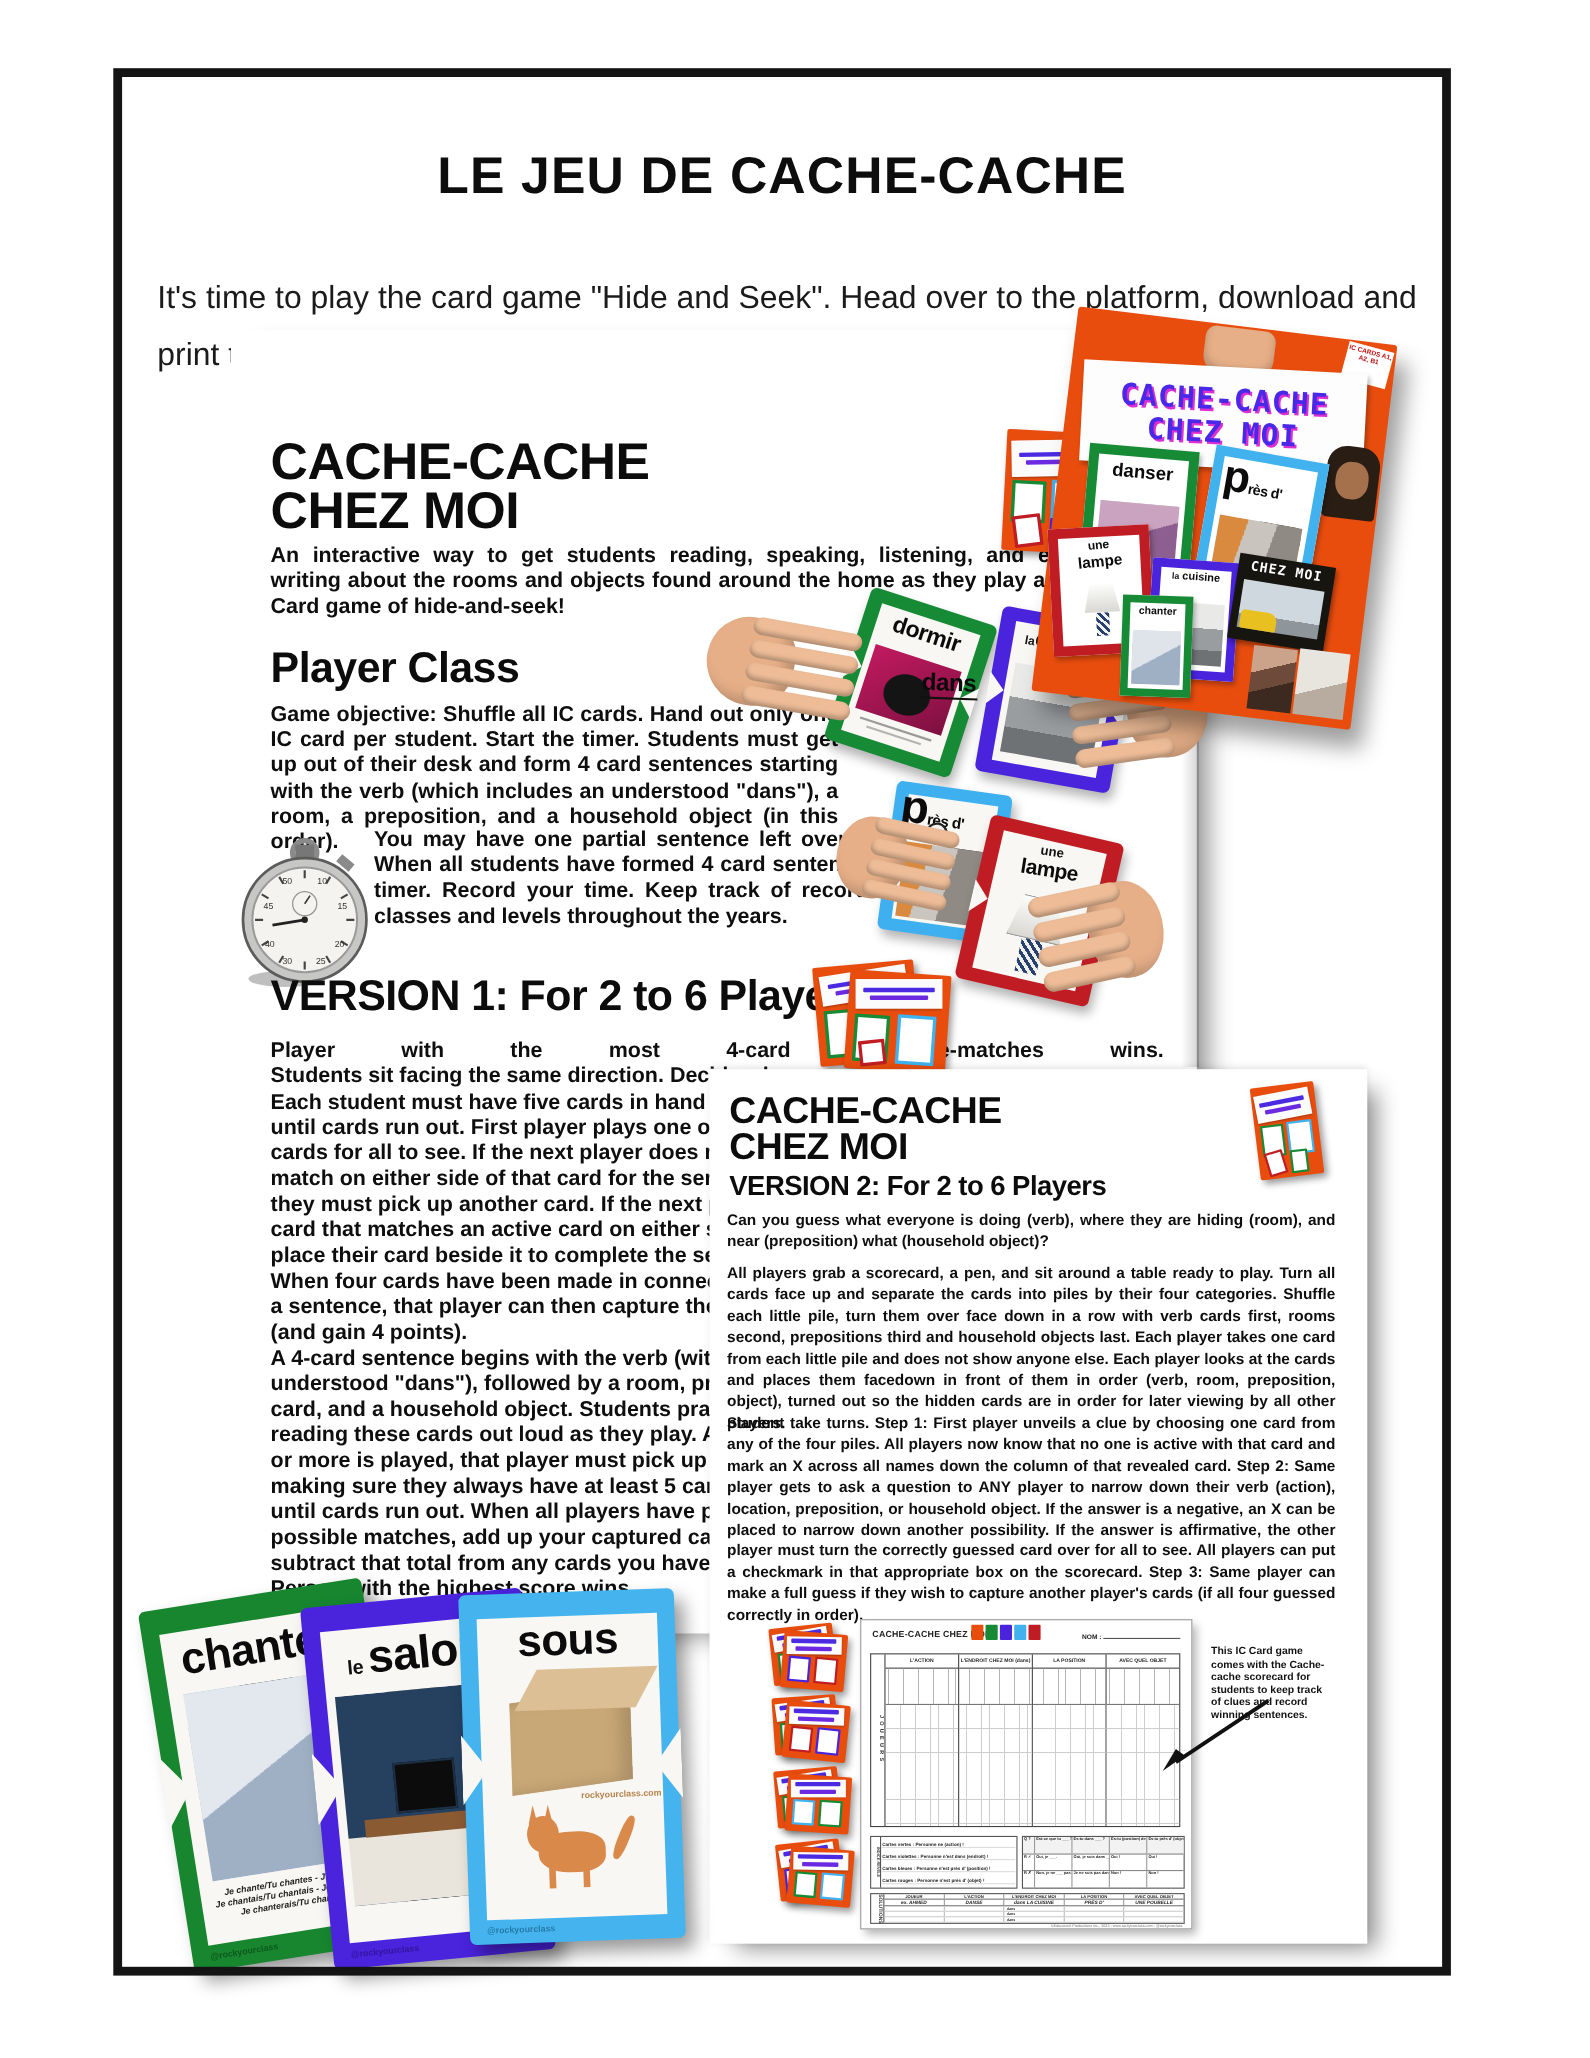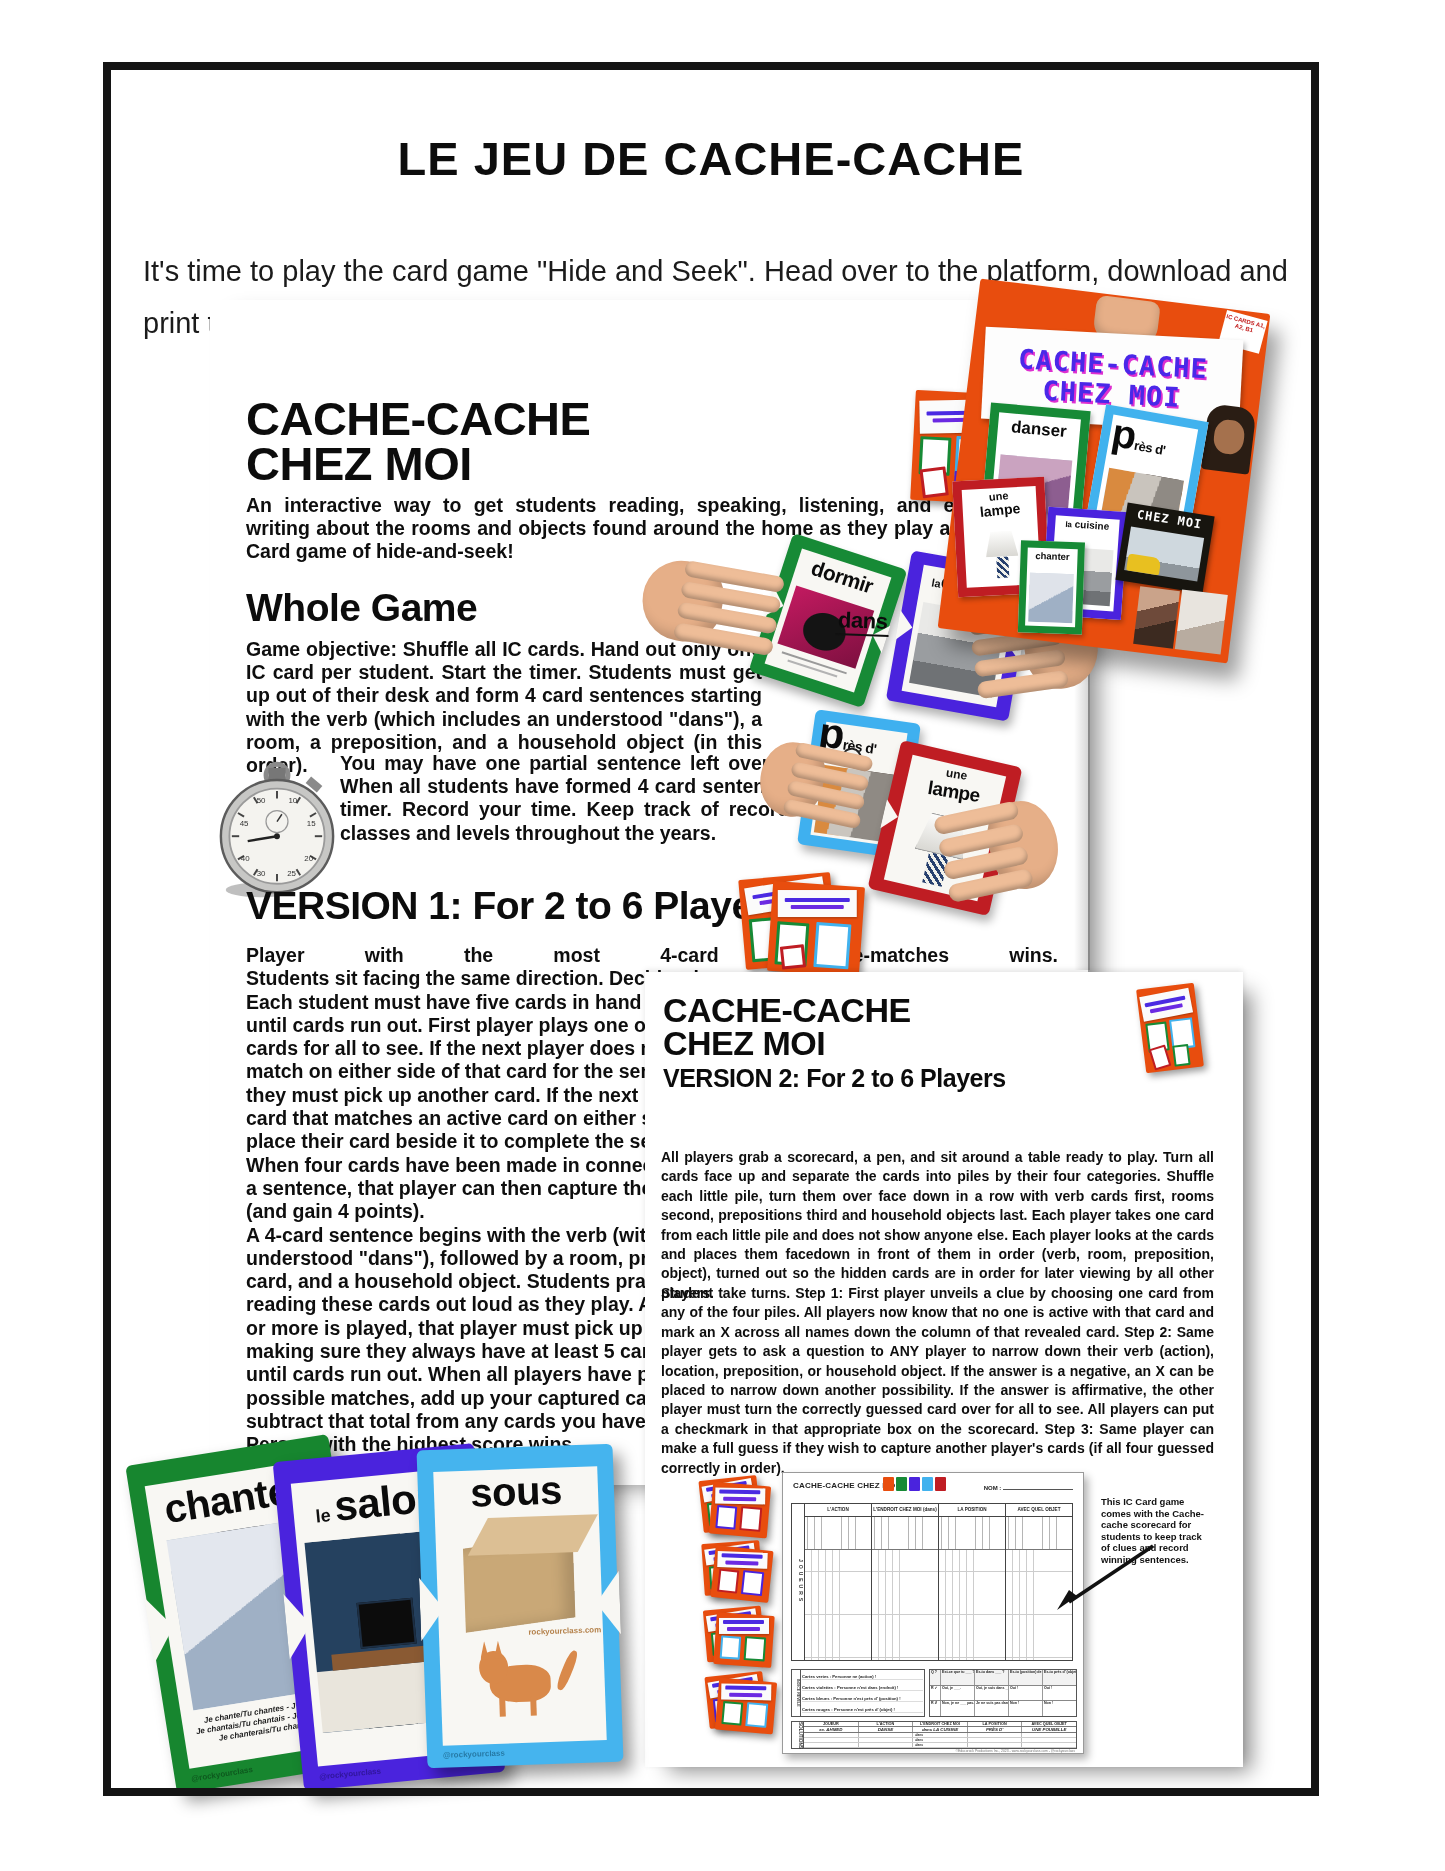--- a/index.html
+++ b/index.html
@@ -118,21 +118,21 @@
   <h1 class="abs doc-title">LE JEU DE CACHE-CACHE</h1>
   <p class="abs doc-intro">It's time to play the card game "Hide and Seek". Head over to the platform, download and print the cards and the included match activity sheets.</p>
 
   <div class="abs sheet sheet1">
     <div class="abs h-black" style="left:36px;top:96px;font-size:47px;line-height:45px;">
       <div>CACHE-CACHE</div>
       <div>CHEZ MOI</div>
     </div>
     <p class="abs s1-body jtext" style="left:36px;top:194px;width:742px;margin:0;">An interactive way to get students reading, speaking, listening, and even writing about the rooms and objects found around the home as they play an IC Card game of hide-and-seek!</p>
 
-    <div class="abs h-black" style="left:36px;top:288px;font-size:39px;">Whole Game</div>
+    <div class="abs h-black" style="left:36px;top:288px;font-size:39px;">Player Class</div>
     <p class="abs s1-body jtext" style="left:36px;top:338px;width:516px;margin:0;">Game objective: Shuffle all IC cards. Hand out only one IC card per student. Start the timer. Students must get up out of their desk and form 4 card sentences starting with the verb (which includes an understood "dans"), a room, a preposition, and a household object (in this order).</p>
 
     <svg class="abs" style="left:6px;top:448px;" width="122" height="152" viewBox="0 0 100 124">
       <ellipse cx="36" cy="116" rx="28" ry="6" fill="rgba(0,0,0,0.25)"></ellipse>
       <circle cx="50" cy="22" r="9" fill="none" stroke="#8a8a8a" stroke-width="4"></circle>
       <rect x="43" y="16" width="14" height="12" fill="#777"></rect>
       <rect x="74" y="26" width="12" height="7" fill="#8a8a8a" transform="rotate(40 80 30)"></rect>
       <circle cx="50" cy="72" r="46" fill="#c7c7c5" stroke="#5c5c5c" stroke-width="2"></circle>
       <circle cx="50" cy="72" r="39" fill="#f4f3ef" stroke="#9a9a9a" stroke-width="1.5"></circle>
       <g stroke="#444" stroke-width="1.6">
@@ -352,20 +352,21 @@
           <i></i>
           <i></i>
         </div>
       <i class="chip" style="left:8%;top:42%;width:36%;height:34%;border:2px solid #178a36;"></i>
       <i class="chip" style="left:50%;top:40%;width:40%;height:36%;border:2px solid #41b2ee;"></i>
       <i class="chip" style="left:12%;top:70%;width:30%;height:26%;border:2px solid #bf1d23;transform:rotate(-10deg);"></i>
       <i class="chip" style="left:50%;top:72%;width:28%;height:24%;border:2px solid #178a36;"></i>
     </div>
 
     <div class="abs h-black" style="left:18px;top:94px;font-size:25px;">VERSION 2: For 2 to 6 Players</div>
+    <p class="abs s2-body" style="left:16px;top:128px;width:553px;margin:0;">Can you guess what everyone is doing (verb), where they are hiding (room), and near (preposition) what (household object)?</p>
     <p class="abs s2-body" style="left:16px;top:176px;width:553px;margin:0;">All players grab a scorecard, a pen, and sit around a table ready to play. Turn all cards face up and separate the cards into piles by their four categories. Shuffle each little pile, turn them over face down in a row with verb cards first, rooms second, prepositions third and household objects last. Each player takes one card from each little pile and does not show anyone else. Each player looks at the cards and places them facedown in front of them in order (verb, room, preposition, object), turned out so the hidden cards are in order for later viewing by all other players.</p>
     <p class="abs s2-body" style="left:16px;top:312px;width:553px;margin:0;">Student take turns. Step 1: First player unveils a clue by choosing one card from any of the four piles. All players now know that no one is active with that card and mark an X across all names down the column of that revealed card. Step 2: Same player gets to ask a question to ANY player to narrow down their verb (action), location, preposition, or household object. If the answer is a negative, an X can be placed to narrow down another possibility. If the answer is affirmative, the other player must turn the correctly guessed card over for all to see. All players can put a checkmark in that appropriate box on the scorecard. Step 3: Same player can make a full guess if they wish to capture another player's cards (if all four guessed correctly in order).</p>
 
     <div>
       <div class="mflyer" style="left:56px;top:506px;width:58px;height:52px;transform:rotate(-6deg);">
           <div class="mf-banner">
             <i></i>
             <i></i>
           </div>
           <i class="chip" style="left:10%;top:44%;width:34%;height:44%;border:2px solid #178a36;"></i>

